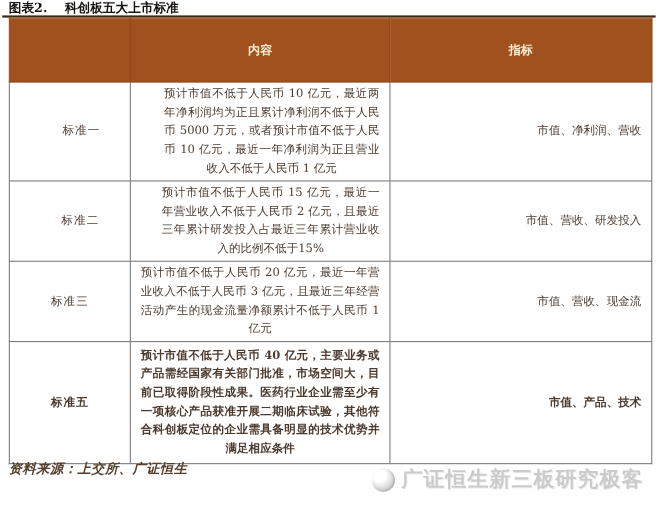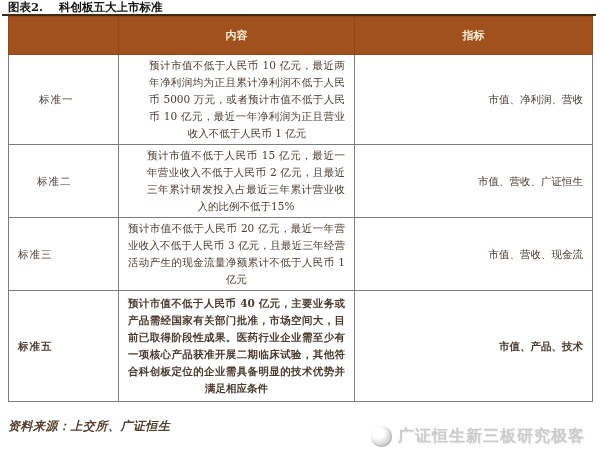--- a/index.html
+++ b/index.html
@@ -15,29 +15,29 @@
   .figure-title .label{margin-right:16px;}
   .title-rule{
     position:absolute;left:2px;top:14px;width:594px;height:2px;background:#3f2a12;
   }
   table.standards{
     position:absolute;left:8px;top:16px;width:584px;
     border-collapse:collapse;table-layout:fixed;
   }
   table.standards th{
     background:#a0511e;color:#f7ecd4;font-size:11px;font-weight:bold;
-    height:21px;padding:8px;border:1px solid #8f4718;
+    height:21px;padding:18px;border:1px solid #8f4718;
   }
   table.standards th + th{border-left:1px solid #e9dcc2;}
   table.standards td{
     border:1px solid #7d7d7d;background:#ffffff;
     font-size:10.5px;color:#4b3a2e;line-height:17px;padding:2px 9px;
     vertical-align:middle;
   }
-  td.std{letter-spacing:1px;}
+  td.std{text-align:center;letter-spacing:1px;}
   td.content{text-align:justify;text-align-last:center;}
   td.ind{text-align:right;}
   tr.r1 td{height:82px;padding-left:30px;}
   tr.r2 td{height:68px;padding-left:28px;}
   tr.r3 td{height:67px;}
   tr.r4 td{height:34px;}
   tr.r5 td{height:106px;font-weight:bold;}
   .source{
     position:absolute;left:8px;top:418px;
     font-size:12px;font-style:italic;font-weight:bold;color:#55402e;
@@ -47,21 +47,21 @@
     position:absolute;right:15px;top:424px;height:24px;
     display:flex;align-items:center;gap:6px;
   }
   .wm-icon{
     width:21px;height:21px;border-radius:50%;flex:0 0 auto;
     background:radial-gradient(circle at 35% 32%, #ffffff 0 28%, #dedede 55%, #c2c2c2 100%);
     box-shadow:inset -1px -1px 2px #adadad, inset 1px 1px 1px #ffffff;
   }
   .wm-text{
     font-family:"DejaVu Sans","Liberation Sans",sans-serif;
-    font-size:16px;font-weight:bold;letter-spacing:1px;
+    font-size:19px;font-weight:bold;letter-spacing:1px;
     color:#cbcbcb;text-shadow:1px 1px 0 #efefef;white-space:nowrap;
   }
 </style>
 </head>
 <body>
 
 <div class="figure-title">
   <span class="label">图表2.</span><span>科创板五大上市标准</span>
 </div>
 
@@ -82,21 +82,21 @@
   </thead>
   <tbody>
     <tr class="r1">
       <td class="std">标准一</td>
       <td class="content">预计市值不低于人民币 10 亿元，最近两年净利润均为正且累计净利润不低于人民币 5000 万元，或者预计市值不低于人民币 10 亿元，最近一年净利润为正且营业收入不低于人民币 1 亿元</td>
       <td class="ind">市值、净利润、营收</td>
     </tr>
     <tr class="r2">
       <td class="std">标准二</td>
       <td class="content">预计市值不低于人民币 15 亿元，最近一年营业收入不低于人民币 2 亿元，且最近三年累计研发投入占最近三年累计营业收入的比例不低于15%</td>
-      <td class="ind">市值、营收、广证恒生</td>
+      <td class="ind">市值、营收、研发投入</td>
     </tr>
     <tr class="r3">
       <td class="std">标准三</td>
       <td class="content">预计市值不低于人民币 20 亿元，最近一年营业收入不低于人民币 3 亿元，且最近三年经营活动产生的现金流量净额累计不低于人民币 1 亿元</td>
       <td class="ind">市值、营收、现金流</td>
     </tr>
     <tr class="r5">
       <td class="std">标准五</td>
       <td class="content">预计市值不低于人民币 40 亿元，主要业务或产品需经国家有关部门批准，市场空间大，目前已取得阶段性成果。医药行业企业需至少有一项核心产品获准开展二期临床试验，其他符合科创板定位的企业需具备明显的技术优势并满足相应条件</td>
       <td class="ind">市值、产品、技术</td>

